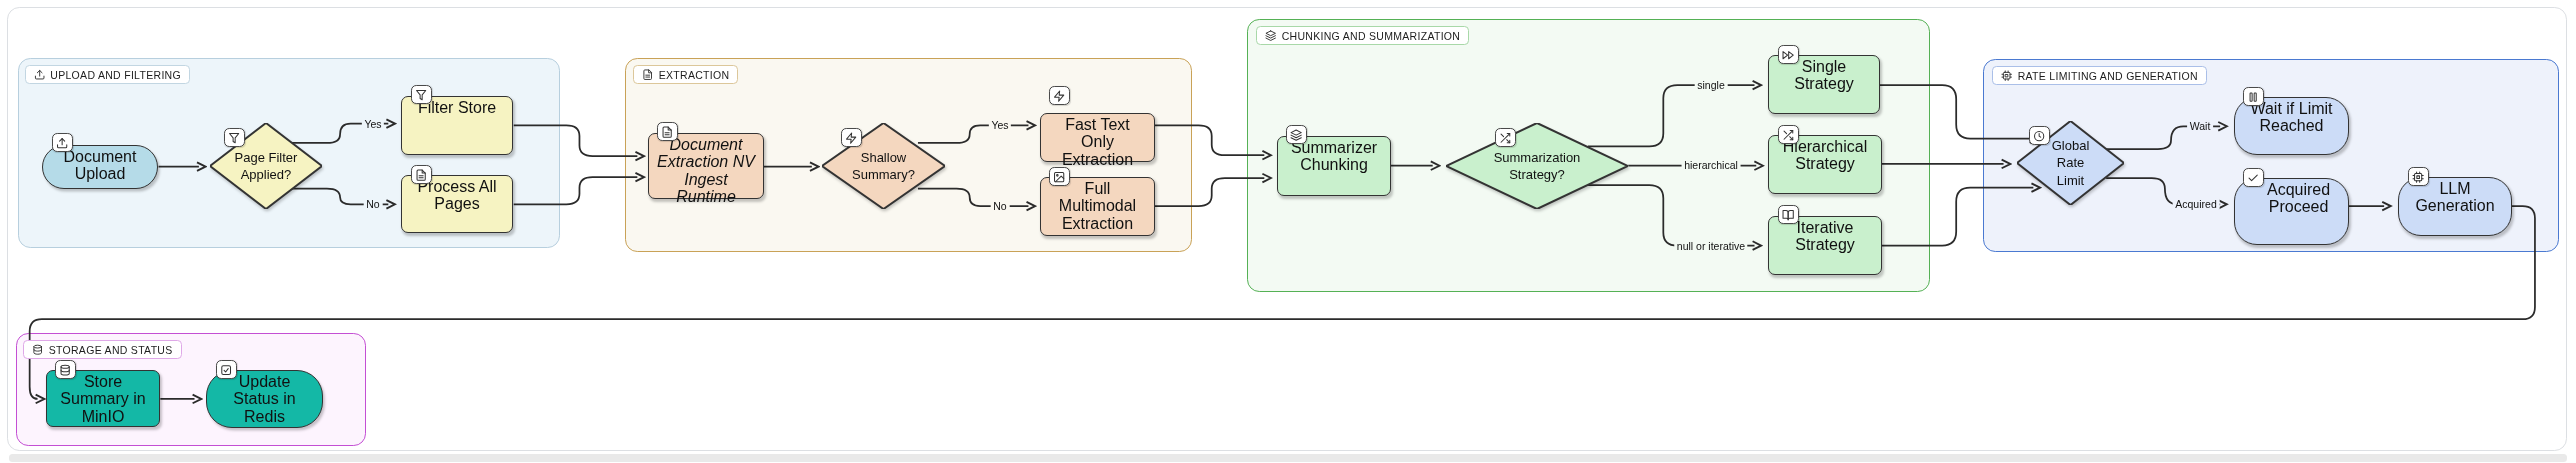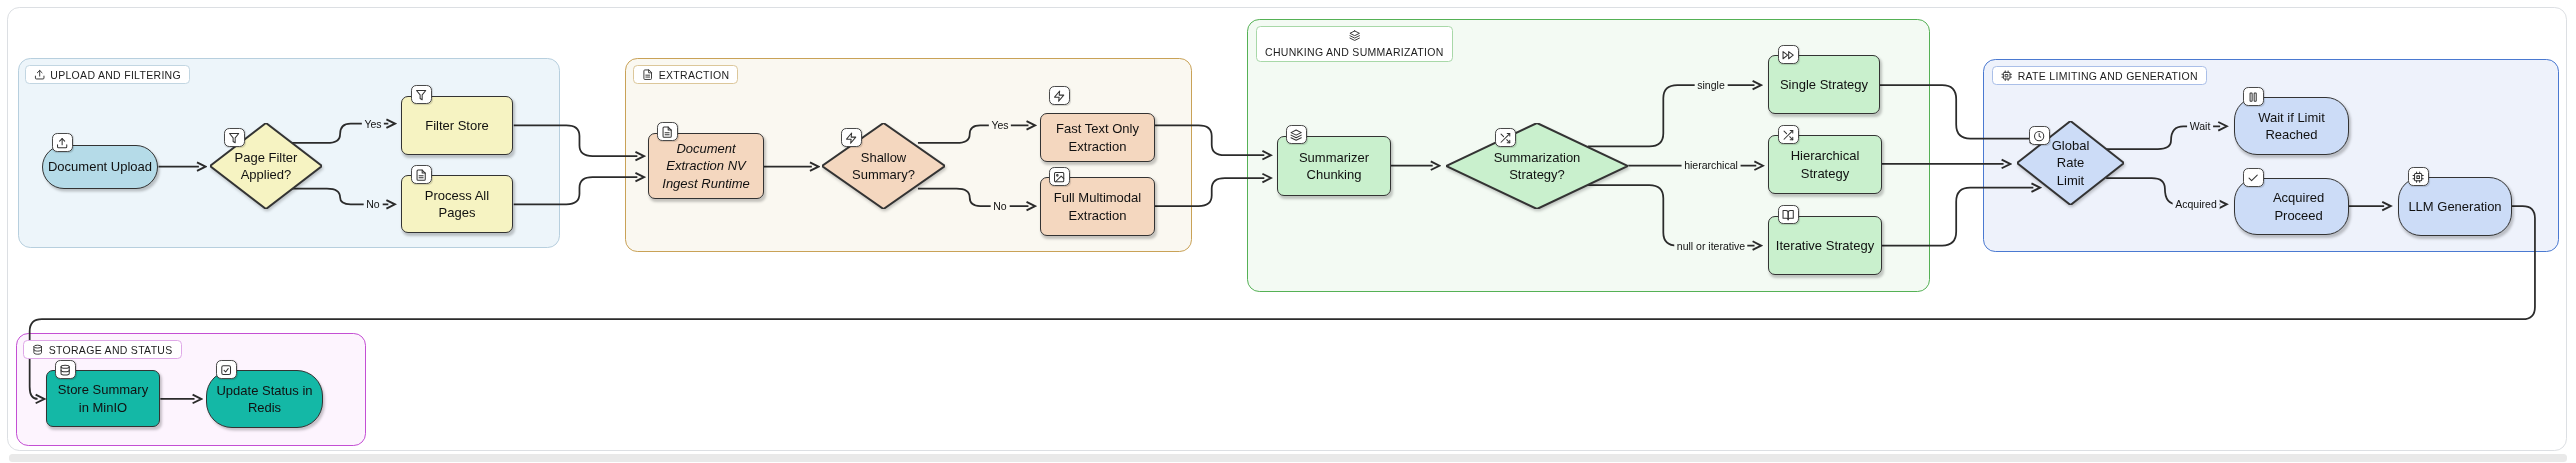--- a/index.html
+++ b/index.html
@@ -12,29 +12,29 @@
   .group{position:absolute;border-radius:12.3px;box-sizing:border-box;z-index:1;}
   .g1{border:1.3px solid #b7cfde;background:#edf5fa;}
   .g2{border:1.3px solid #c9a257;background:#faf8f1;}
   .g3{border:1.3px solid #55b155;background:#f3faf3;}
   .g4{border:1.8px solid #4a79d1;background:#eef2fb;}
   .g5{border:1.3px solid #c44fd4;background:#fdf4fe;}
   .glabel{position:absolute;display:inline-flex;align-items:center;gap:5.3px;background:#fff;
           border-radius:4.4px;padding:2.6px 8px;font-size:10.5px;letter-spacing:0.3px;color:#1d1d1d;
           white-space:nowrap;z-index:4;}
   .glabel svg{width:11.4px;height:11.4px;flex:0 0 auto;}
-  .gl1{border:0.9px solid #c2d6e2;} .gl2{border:0.9px solid #dcc79a;} .gl3{border:0.9px solid #a8d8a8;flex-direction:column;}
+  .gl1{border:0.9px solid #c2d6e2;} .gl2{border:0.9px solid #dcc79a;} .gl3{border:0.9px solid #a8d8a8;}
   .gl4{border:0.9px solid #aabfe8;} .gl5{border:0.9px solid #dfa8e8;}
   #edges{position:absolute;left:0;top:0;z-index:2;}
   #edges path{stroke:#2b2b2b;stroke-width:2;fill:none;}
   .elabel{position:absolute;transform:translate(-50%,-50%);font-size:10.5px;color:#111;
           padding:0 2.6px;white-space:nowrap;z-index:3;line-height:12.3px;}
   .eb1{background:#edf5fa;} .eb2{background:#faf8f1;} .eb3{background:#f3faf3;} .eb4{background:#eef2fb;}
-  .node{position:absolute;border:1.8px solid #333;border-radius:7px;display:flex;align-items:center;
-        justify-content:center;text-align:center;font-size:13px;line-height:17.5px;color:#111;
+  .node{position:absolute;border:1.8px solid #333;border-radius:7px;display:flex;
+        justify-content:center;text-align:center;font-size:16px;line-height:17.5px;color:#111;
         box-sizing:border-box;box-shadow:1.8px 2.6px 2.6px rgba(0,0,0,.22);z-index:4;padding:1.8px;}
   .stadium{border-radius:26px;}
   .f-cyan{background:#b5dbe8;} .f-yellow{background:#f6f3c2;} .f-peach{background:#f4d7bf;}
   .f-green{background:#c9f0cd;} .f-blue{background:#ccdcf7;border-radius:23px;} .f-purple{background:#14b8a6;}
   .diamond{position:absolute;display:flex;align-items:center;justify-content:center;
            text-align:center;font-size:13px;line-height:17.5px;color:#111;z-index:4;}
   .diamond .dshape{position:absolute;left:0;top:0;width:100%;height:100%;
                    filter:drop-shadow(1.8px 2.6px 1.8px rgba(0,0,0,.22));}
   .diamond .dshape polygon{stroke:#333;stroke-width:2;vector-effect:non-scaling-stroke;}
   .dy polygon{fill:#f6f3c2;} .dp polygon{fill:#f4d7bf;} .dg polygon{fill:#c9f0cd;} .db polygon{fill:#ccdcf7;}
@@ -265,21 +265,21 @@
     <svg class="dshape" viewBox="0 0 100 100" preserveAspectRatio="none">
         <polygon points="50,0 100,50 50,100 0,50"></polygon>
       </svg>
     <span class="dtext" style="width:53px;">Global Rate Limit</span>
     </div>
 
   <div class="node f-blue" style="left:2234px;top:97px;width:115px;height:58px;">
     <span style="width:88px;">Wait if Limit Reached</span>
     </div>
 
-  <div class="node f-blue" style="left:2234px;top:178px;width:115px;height:57px;padding-left:16px;">
+  <div class="node f-blue" style="left:2234px;top:178px;width:115px;height:67px;padding-left:16px;">
     <span style="width:79px;">Acquired Proceed</span>
     </div>
 
   <div class="node f-blue" style="left:2398px;top:177px;width:114px;height:59px;">
     <span>LLM Generation</span>
     </div>
 
   <div class="node f-purple" style="left:46px;top:370px;width:114px;height:57px;">
     <span style="width:97px;">Store Summary in MinIO</span>
     </div>

